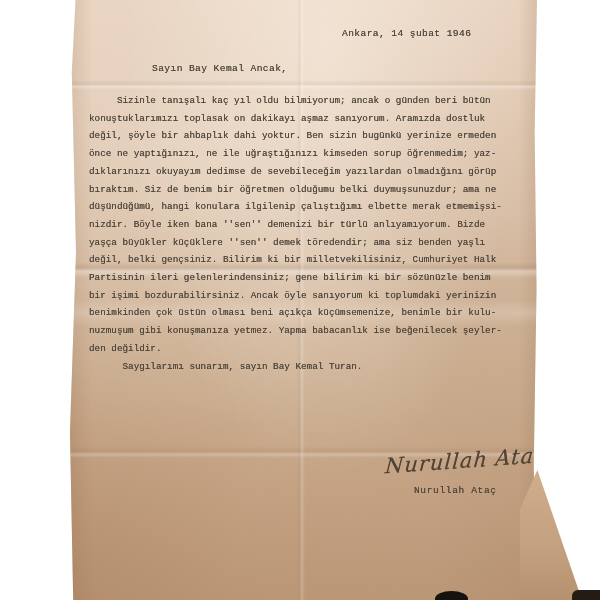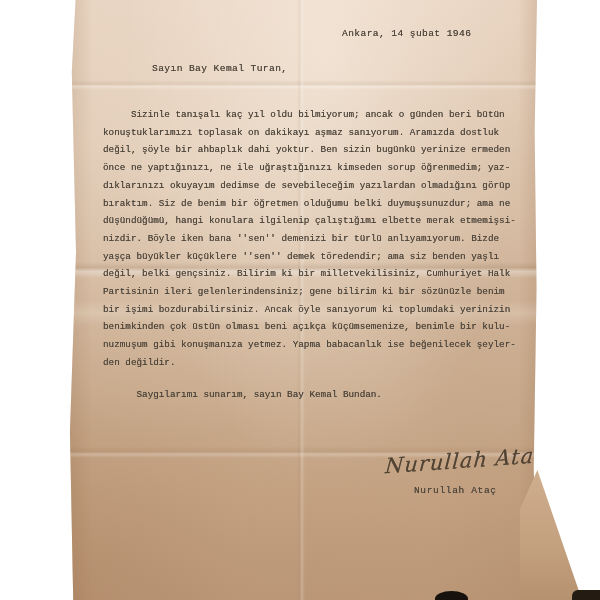--- a/index.html
+++ b/index.html
@@ -33,21 +33,21 @@
   .blob{position:absolute;left:366px;top:591px;width:33px;height:9px;background:#17120d;
     border-radius:55% 55% 0 0 / 95% 95% 0 0;}
   .flare{position:absolute;left:520px;top:470px;width:62px;height:130px;
     background:linear-gradient(180deg,#cfae8e 0%,#c3a07e 60%,#b6916f 100%);
     clip-path:polygon(28% 0,100% 100%,0 100%,0 30%);}
   .corner-dark{position:absolute;left:572px;top:590px;width:28px;height:10px;background:#241c13;border-radius:6px 0 0 0;}
   .typed{color:#4c443a;text-shadow:0 0 0.6px rgba(76,68,58,0.75);}
   .date-line{position:absolute;left:273px;top:19px;font-size:9.6px;letter-spacing:0.4px;white-space:pre;margin-top:9px;}
   .salutation{position:absolute;left:83px;top:63px;font-size:9.6px;letter-spacing:0.4px;white-space:pre;}
   .body-block{position:absolute;left:20px;top:92px;width:436px;font-size:9.3px;line-height:17.7px;}
-  .para{white-space:pre;margin:14px;}
+  .para{white-space:pre;margin:0;}
   .sig-script{
     position:absolute;left:316px;top:448px;width:180px;
     font-family:"DejaVu Serif",serif;font-style:italic;font-size:21px;
     color:#45392c;transform:rotate(-4deg) skewX(-8deg);letter-spacing:1px;opacity:0.9;
     text-shadow:0 0 0.5px rgba(69,57,44,0.6);
   }
   .sig-typed{position:absolute;left:345px;top:485px;font-size:9.6px;letter-spacing:0.6px;white-space:pre;}
 </style>
 </head>
 <body>
@@ -55,39 +55,39 @@
 <div class="stage">
   <div class="paper">
     <div class="crease c1"></div>
     <div class="crease c2"></div>
     <div class="crease c3"></div>
     <div class="crease c4"></div>
     <div class="vcrease"></div>
     <div class="tear"></div>
 
     <div class="date-line typed">Ankara, 14 şubat 1946</div>
-    <div class="salutation typed">Sayın Bay Kemal Turan,</div>
+    <div class="salutation typed">Sayın Bay Kemal Ancak,</div>
 
     <div class="body-block typed">
       <div class="para">     Sizinle tanışalı kaç yıl oldu bilmiyorum; ancak o günden beri bütün
 konuştuklarımızı toplasak on dakikayı aşmaz sanıyorum. Aramızda dostluk
 değil, şöyle bir ahbaplık dahi yoktur. Ben sizin bugünkü yerinize ermeden
 önce ne yaptığınızı, ne ile uğraştığınızı kimseden sorup öğrenmedim; yaz-
 dıklarınızı okuyayım dedimse de sevebileceğim yazılardan olmadığını görüp
 bıraktım. Siz de benim bir öğretmen olduğumu belki duymuşsunuzdur; ama ne
 düşündüğümü, hangi konulara ilgilenip çalıştığımı elbette merak etmemişsi-
 nizdir. Böyle iken bana ''sen'' demenizi bir türlü anlıyamıyorum. Bizde
 yaşça büyükler küçüklere ''sen'' demek töredendir; ama siz benden yaşlı
 değil, belki gençsiniz. Bilirim ki bir milletvekilisiniz, Cumhuriyet Halk
 Partisinin ileri gelenlerindensiniz; gene bilirim ki bir sözünüzle benim
 bir işimi bozdurabilirsiniz. Ancak öyle sanıyorum ki toplumdaki yerinizin
 benimkinden çok üstün olması beni açıkça küçümsemenize, benimle bir kulu-
 nuzmuşum gibi konuşmanıza yetmez. Yapma babacanlık ise beğenilecek şeyler-
 den değildir.</div>
-      <div class="para">      Saygılarımı sunarım, sayın Bay Kemal Bundan.</div>
+      <div class="para">      Saygılarımı sunarım, sayın Bay Kemal Turan.</div>
     </div>
 
     <div class="sig-script">Nurullah Ataç</div>
     <div class="sig-typed typed">Nurullah Ataç</div>
 
     <div class="blob"></div>
   </div>
   <div class="flare"></div>
   <div class="corner-dark"></div>
 </div>

